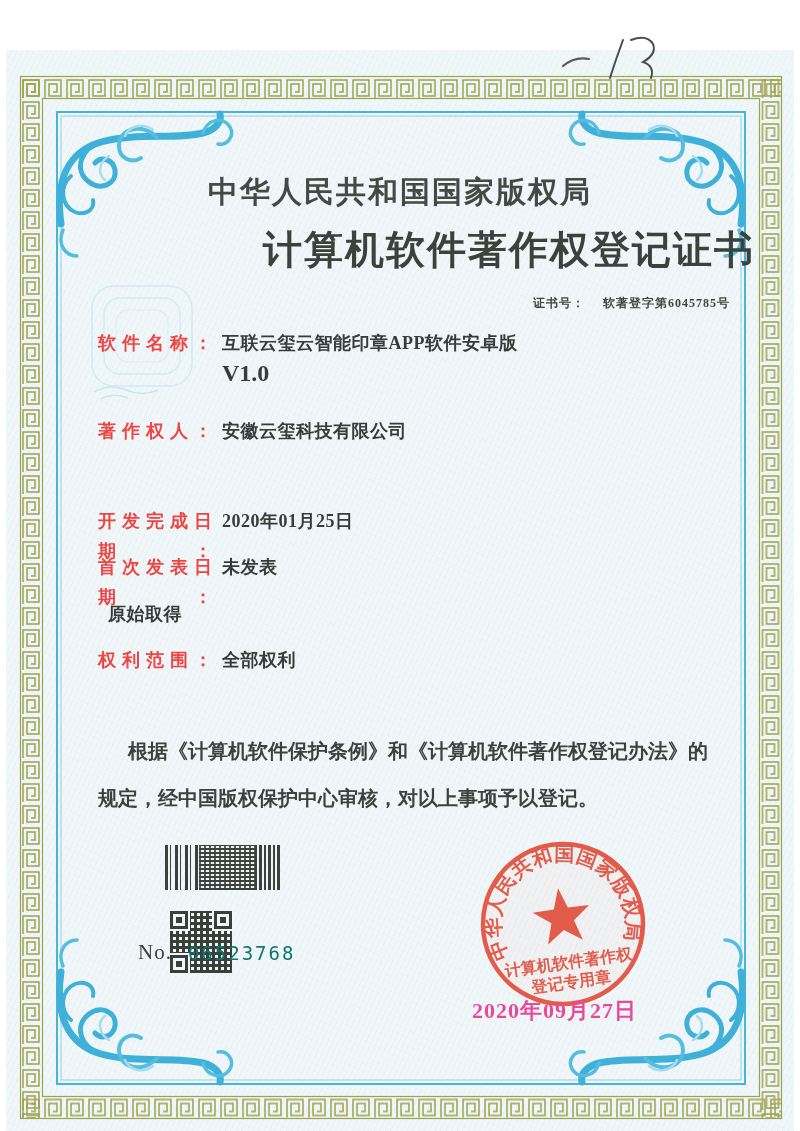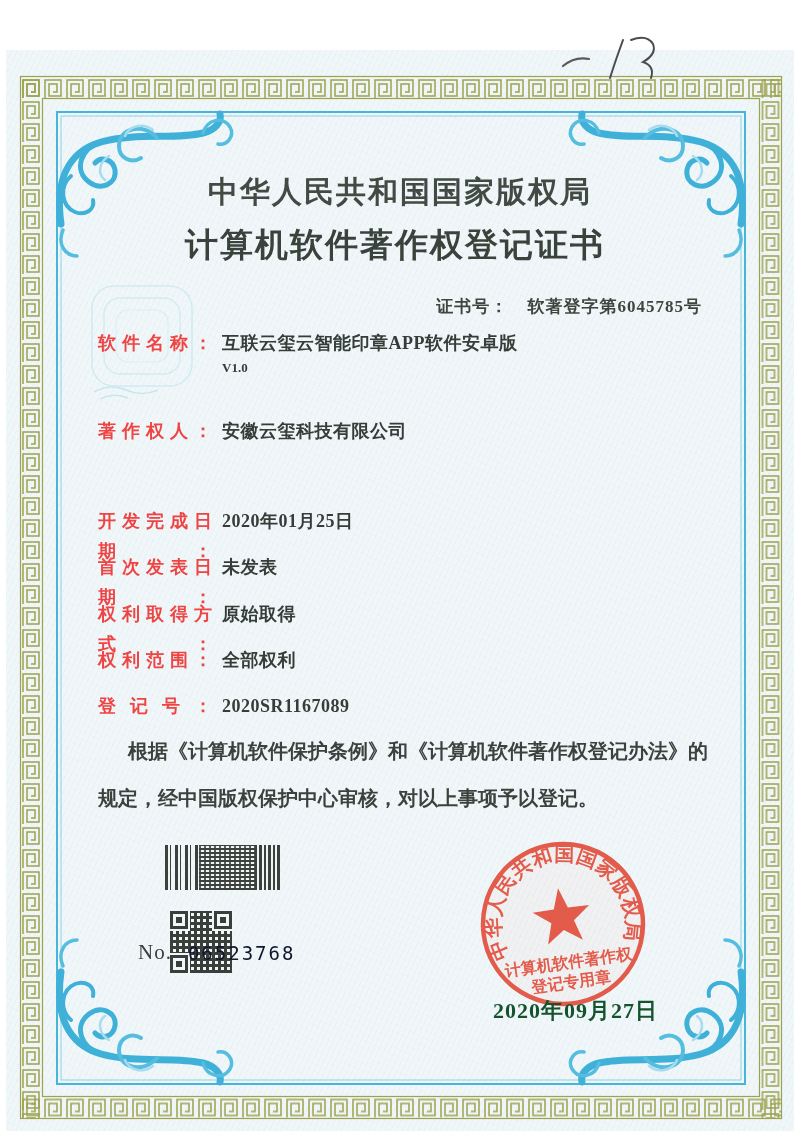--- a/index.html
+++ b/index.html
@@ -16,35 +16,35 @@
       repeating-linear-gradient(115deg, rgba(150,200,220,0.09) 0 1px, transparent 1px 5px),
       repeating-linear-gradient(25deg, rgba(150,200,220,0.06) 0 1px, transparent 1px 7px);
   }
   .frame{position:absolute;left:0;top:0;}
   .abs{position:absolute;}
   .title1{
     left:40px;top:148px;width:720px;text-align:center;
     font-size:30px;font-weight:700;letter-spacing:2px;color:#414b44;
   }
   .title2{
-    left:35px;top:199px;width:720px;text-align:center;
-    font-size:33px;font-weight:700;letter-spacing:2px;color:#39433c;
+    left:35px;top:199px;width:720px;text-align:right;
+    font-size:39px;font-weight:700;letter-spacing:2px;color:#39433c;
   }
   .certno{
     left:0;top:271px;width:702px;text-align:right;
-    font-size:17px;font-weight:700;color:#3c463f;letter-spacing:1px;
+    font-size:12px;font-weight:700;color:#3c463f;letter-spacing:1px;padding-left:28px;
   }
   .row{left:98px;width:640px;display:flex;align-items:flex-start;
     font-size:18px;color:#343d37;line-height:30px;}
   .row .lbl{
     display:inline-block;width:114px;font-weight:700;flex:0 0 114px;
     text-align:justify;text-align-last:justify;color:#ef4444;
   }
   .row .val{margin-left:10px;font-weight:700;letter-spacing:0.5px;}
-  .val2{left:222px;font-size:13px;font-weight:600;color:#343d37;}
+  .val2{left:222px;font-size:24px;font-weight:600;color:#343d37;}
   .statement{left:98px;width:640px;font-size:20px;color:#39423c;font-weight:600;}
   .barcode{left:165px;top:821px;width:115px;height:45px;}
   .barcode .bc-left{position:absolute;left:0;top:0;bottom:0;width:34px;
     background:repeating-linear-gradient(90deg,#3c423b 0 3px,transparent 3px 5px,#3c423b 5px 6px,transparent 6px 10px);}
   .barcode .bc-mid{position:absolute;left:34px;top:0;bottom:0;width:56px;
     background-image:
       repeating-linear-gradient(0deg,#3c423b 0 2px,transparent 2px 4px),
       repeating-linear-gradient(90deg,rgba(60,66,59,.85) 0 2px,transparent 2px 5px);}
   .barcode .bc-right{position:absolute;right:0;top:0;bottom:0;width:25px;
     background:repeating-linear-gradient(90deg,#3c423b 0 2px,transparent 2px 4px,#3c423b 4px 7px,transparent 7px 9px);}
@@ -52,24 +52,24 @@
     background-image:
       repeating-linear-gradient(0deg,#39403a 0 3px,transparent 3px 6px),
       repeating-linear-gradient(90deg,#39403a 0 3px,transparent 3px 6px);}
   .finder{position:absolute;width:12px;height:12px;border:3px solid #39403a;
     background:#f1f7f9;box-shadow:0 0 0 2px #f1f7f9;}
   .finder::after{content:"";position:absolute;left:3px;top:3px;width:6px;height:6px;background:#39403a;}
   .f-tl{left:0;top:0}.f-tr{right:0;top:0}.f-bl{left:0;bottom:0}
   .serial{left:138px;top:916px;display:flex;align-items:center;}
   .serial .no{font-size:21px;color:#39413b;letter-spacing:1px;}
   .serial .num{margin-left:16px;font-family:"DejaVu Sans Mono",monospace;
-    font-size:19px;color:#0f172a;letter-spacing:2px;}
+    font-size:19px;color:#0f766e;letter-spacing:2px;}
   .seal{left:473px;top:810px;transform:rotate(-8deg);opacity:0.93;}
-  .issue-date{left:472px;top:972px;width:186px;text-align:right;
-    font-size:22px;font-weight:700;color:#14532d;letter-spacing:1px;}
+  .issue-date{left:472px;top:972px;width:186px;text-align:left;
+    font-size:22px;font-weight:700;color:#ec4899;letter-spacing:1px;}
   .penmark{left:545px;top:2px;}
   .wm{left:86px;top:258px;opacity:0.85;}
 </style>
 </head>
 <body>
 
 <div class="canvas">
   <div class="paper"></div>
 
   <svg class="frame" width="800" height="1131" viewBox="0 0 800 1131">
@@ -148,33 +148,28 @@
     <span class="lbl">开发完成日期：</span>
     <span class="val">2020年01月25日</span>
   </div>
 
   <div class="abs row" style="top:528px">
     <span class="lbl">首次发表日期：</span>
     <span class="val">未发表</span>
   </div>
 
   <div class="abs row" style="top:575px">
-    <span class="lbl">权利取得方式：</span>
     <span class="val">原始取得</span>
   </div>
 
   <div class="abs row" style="top:621px">
     <span class="lbl">权利范围：</span>
     <span class="val">全部权利</span>
   </div>
 
-  <div class="abs row" style="top:667px">
-    <span class="lbl">登记号：</span>
-    <span class="val">2020SR1167089</span>
-  </div>
 
   <div class="abs statement" style="top:761px">规定，经中国版权保护中心审核，对以上事项予以登记。</div>
   <div class="abs statement" style="top:714px;text-indent:30px">根据《计算机软件保护条例》和《计算机软件著作权登记办法》的</div>
 
   <div class="abs barcode">
     <div class="bc-left"></div>
     <div class="bc-mid"></div>
     <div class="bc-right"></div>
   </div>
 

